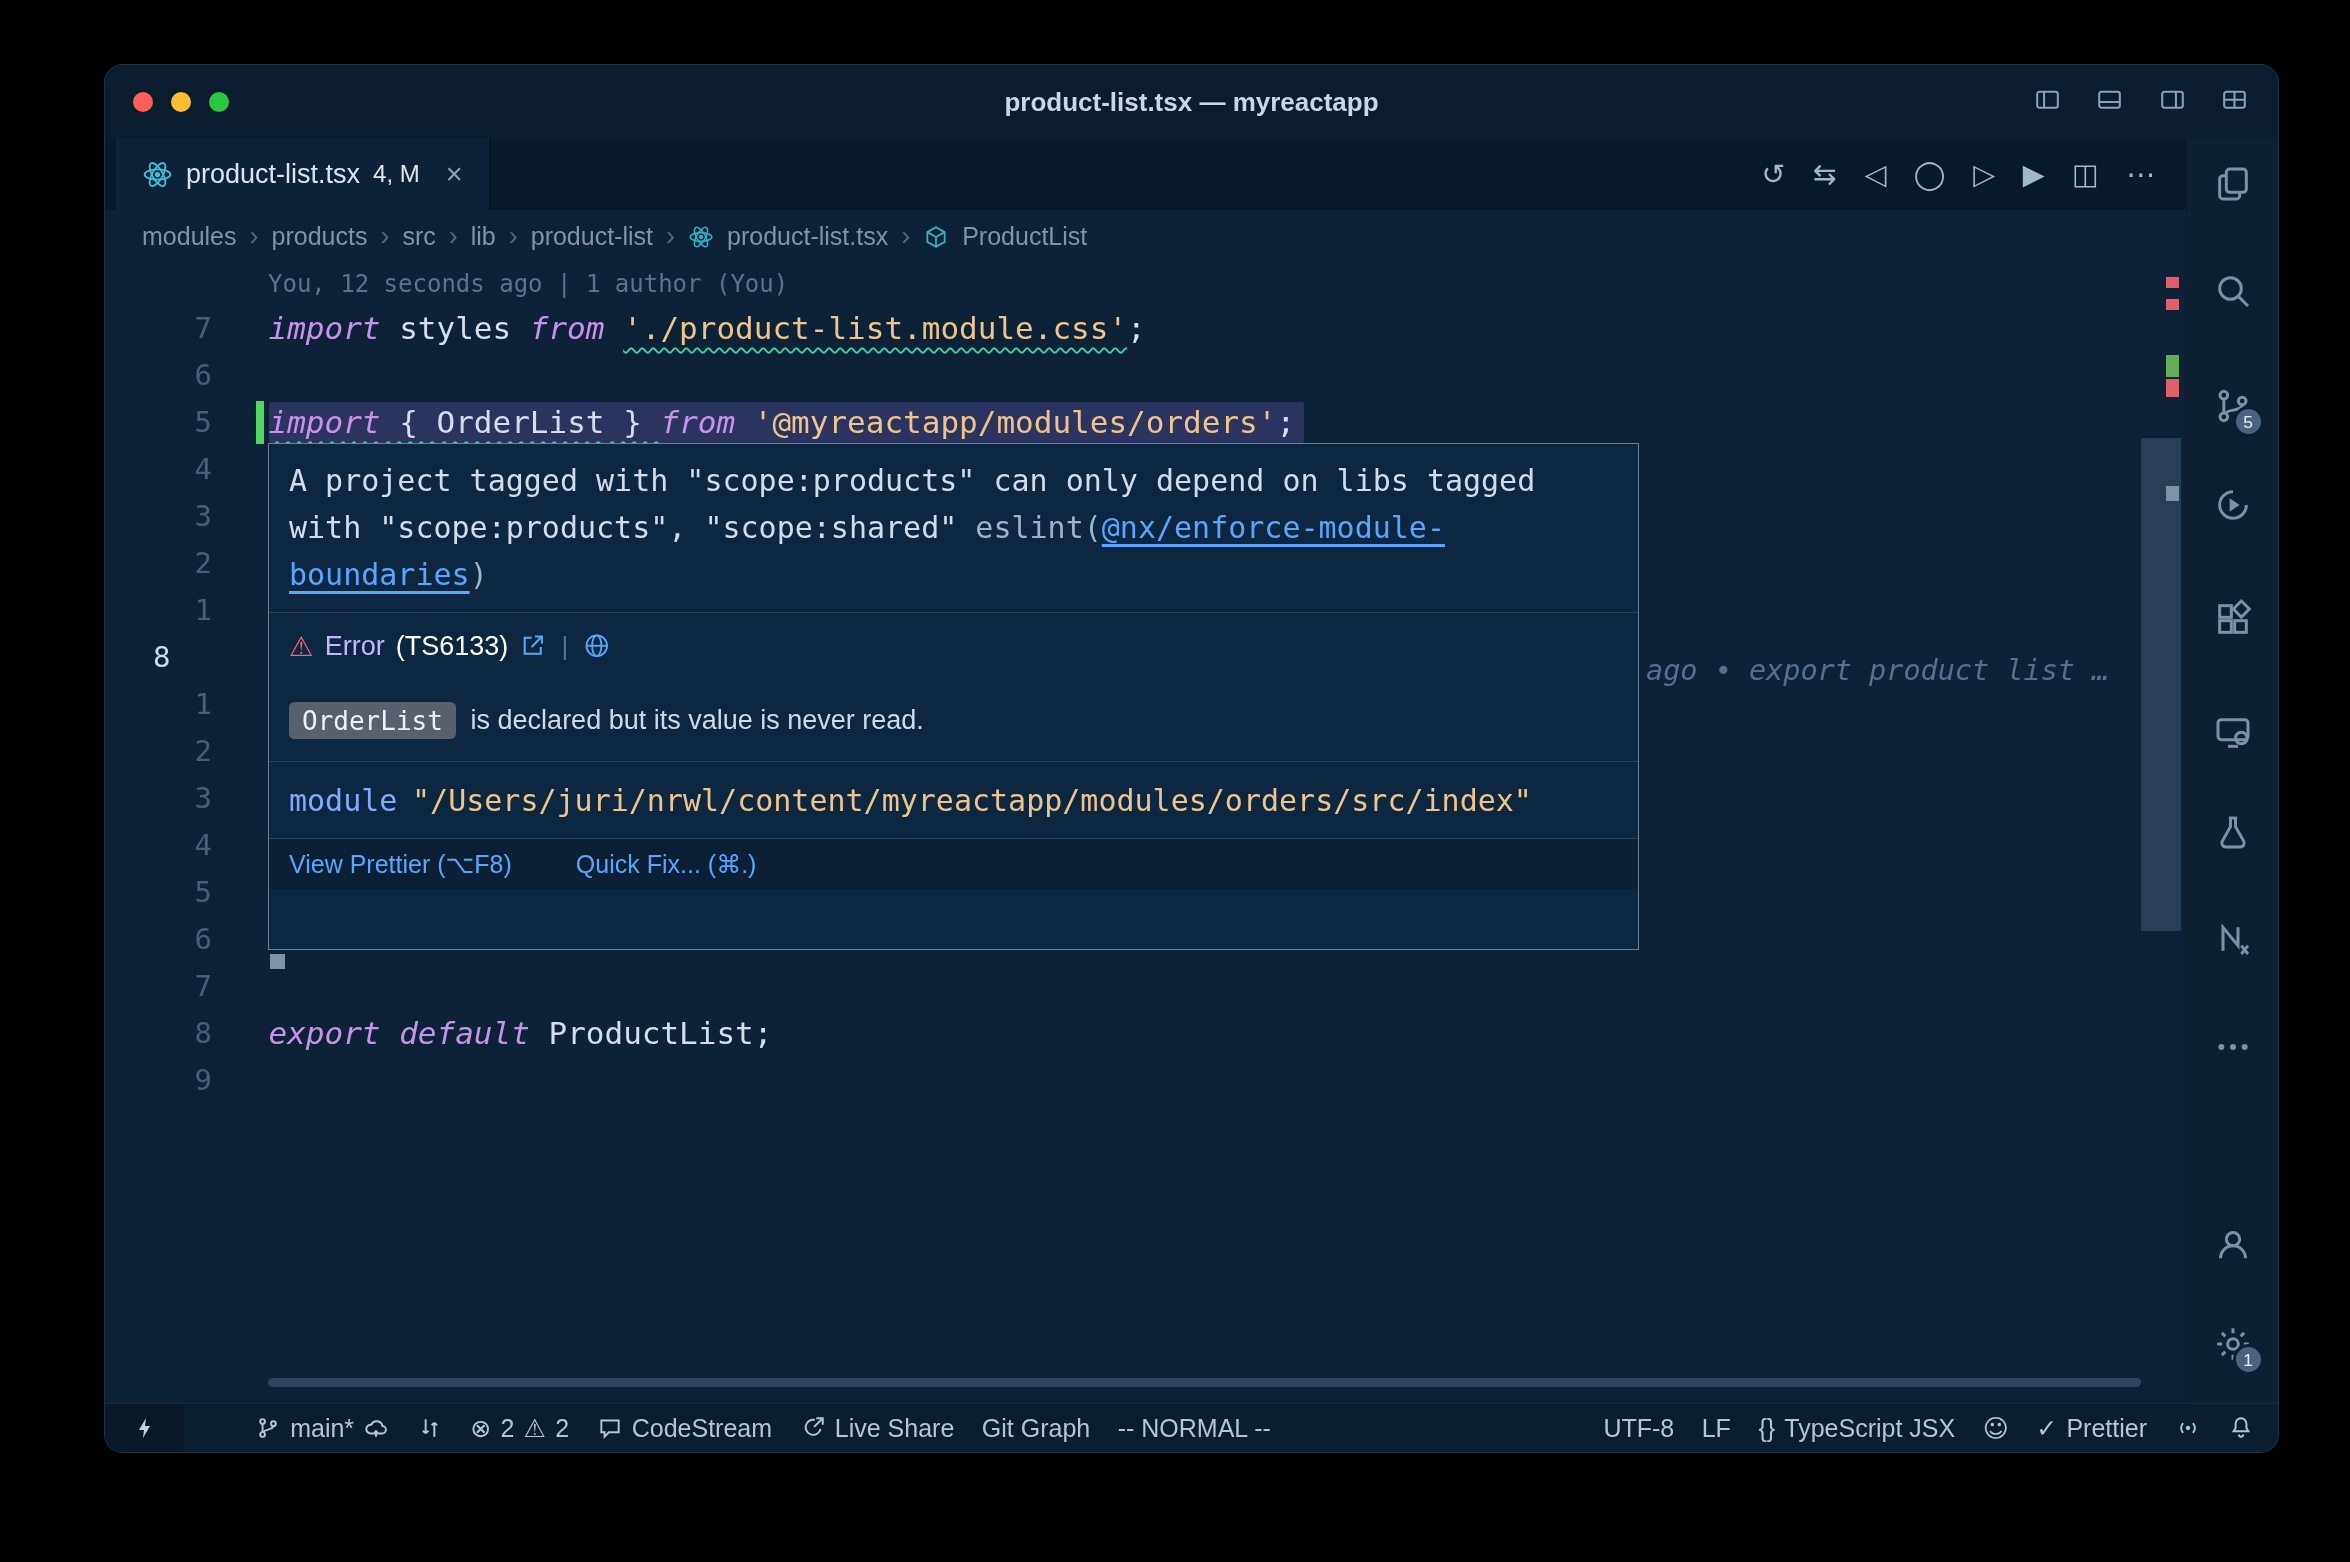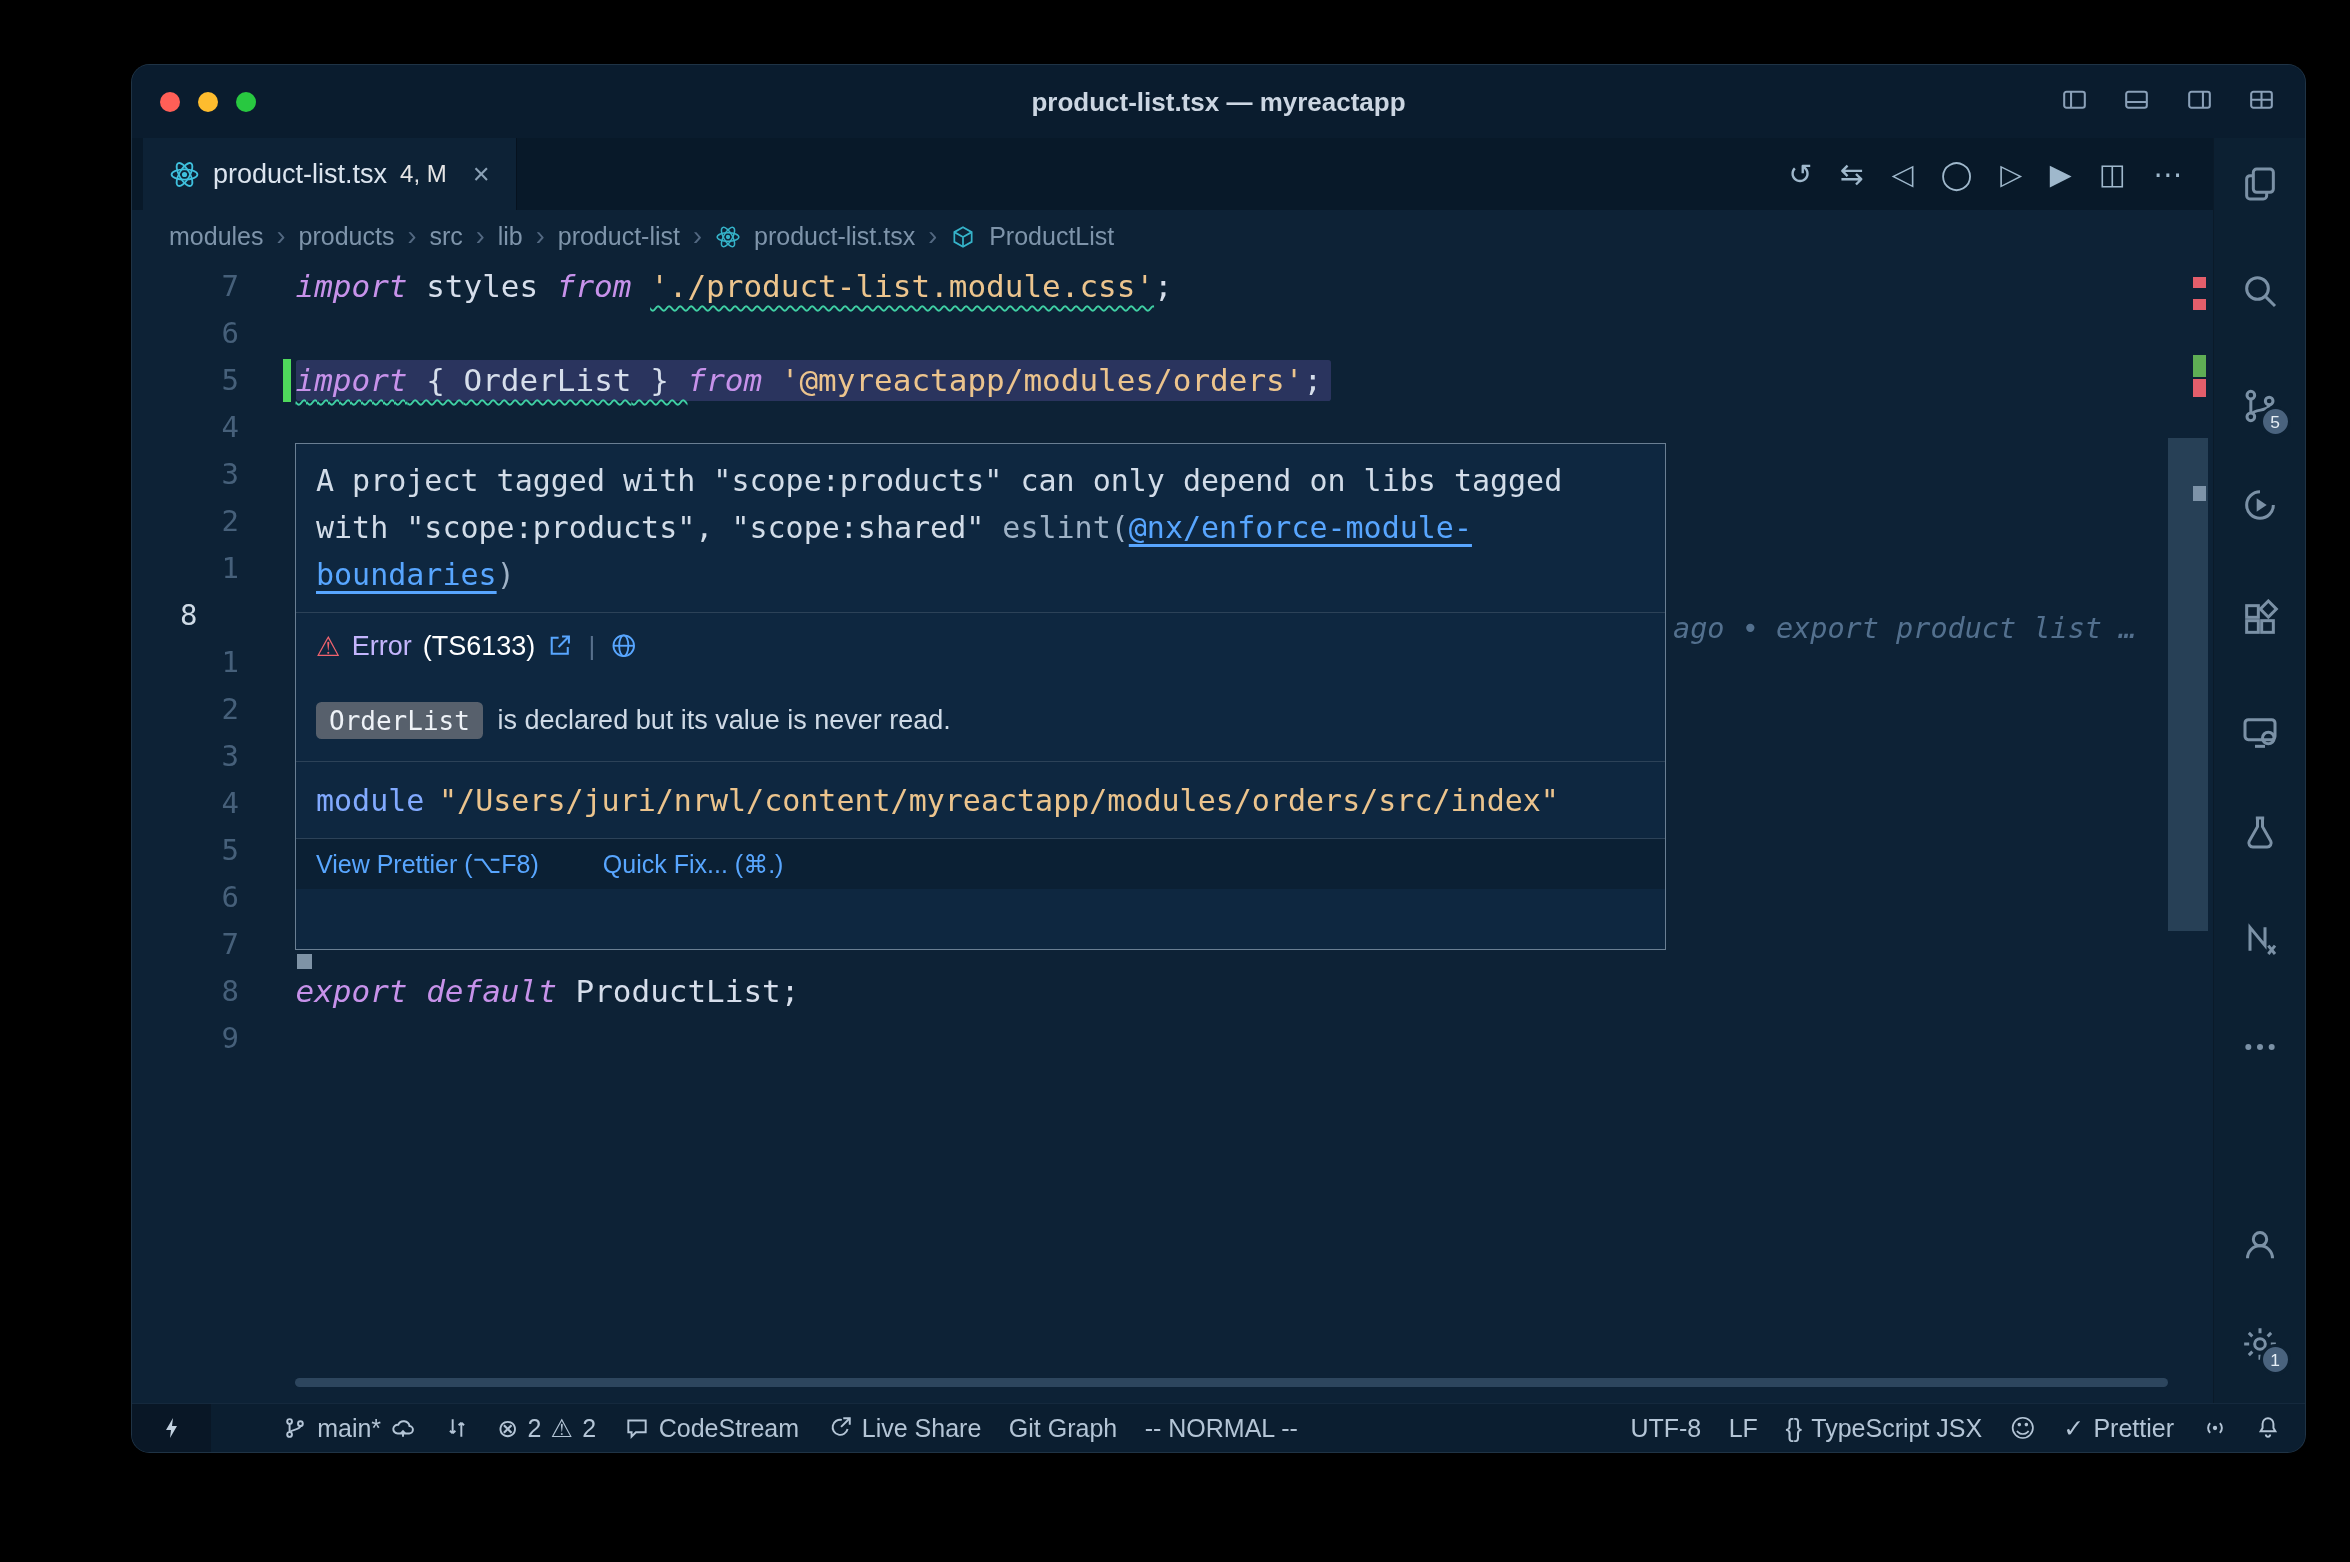--- a/index.html
+++ b/index.html
@@ -2,21 +2,21 @@
 <html style="font-size:14.7px"><head>
 <meta charset="utf-8">
 <style>
   * { box-sizing: border-box; margin: 0; padding: 0; }
   html,body { width:2351px; height:1563px; background:#000; overflow:hidden;
               font-family:"Liberation Sans", sans-serif; }
 
   .window { position:absolute; left:104px; top:64px; width:2175px; height:1389px;
             background:#0d2236; border-radius:18.4px; overflow:hidden;
             border:1.8px solid rgba(255,255,255,0.08);
-            box-shadow:0 37px 110px rgba(0,0,0,0.85);margin-left:27px; }
+            box-shadow:0 37px 110px rgba(0,0,0,0.85); }
 
   
   .titlebar { position:absolute; top:0; left:0; right:0; height:73px; background:#0a1c2e; }
   .traffic { position:absolute; left:27.5px; top:27px; display:flex; gap:18.4px; }
   .tl { width:20px; height:20px; border-radius:50%; display:inline-block; }
   .tl.red { background:#ff5f57; } .tl.yellow { background:#febc2e; } .tl.green { background:#28c840; }
   .title { position:absolute; left:50%; top:50%; transform:translate(-50%,-50%);
            font-size:26px; font-weight:600; color:#ccd6e2; white-space:nowrap; }
   .layout-icons { position:absolute; right:26px; top:0; height:73px; display:flex; align-items:center; gap:27.5px; color:#8aa0b8; }
   .layout-icons svg { width:35px; height:27.5px; }
@@ -188,20 +188,21 @@
     <span>product-list.tsx</span>
     <span class="bc-sep">›</span>
     <span class="bc-ic"><svg viewBox="0 0 24 24" fill="none" stroke="currentColor" stroke-width="1.6">
           <path d="M12 3l8 4.5v9L12 21l-8-4.5v-9L12 3z"></path>
           <path d="M4 7.5l8 4.5 8-4.5M12 12v9"></path>
         </svg></span>
     <span>ProductList</span>
   </div>
 
   <div class="editor">
+    <div class="lens-row"><span>You, 12 seconds ago | 1 author (You)</span></div>
 
     <div class="row">
       <div class="gutter">7</div>
       <div class="content"><span class="toks"><span class="kw">import</span><span> styles </span><span class="kw">from</span><span> </span><span class="str sq">'./product-list.module.css'</span><span>;</span></span></div>
     </div>
     <div class="row">
       <div class="gutter">6</div>
       <div class="content"></div>
     </div>
     <div class="row">

